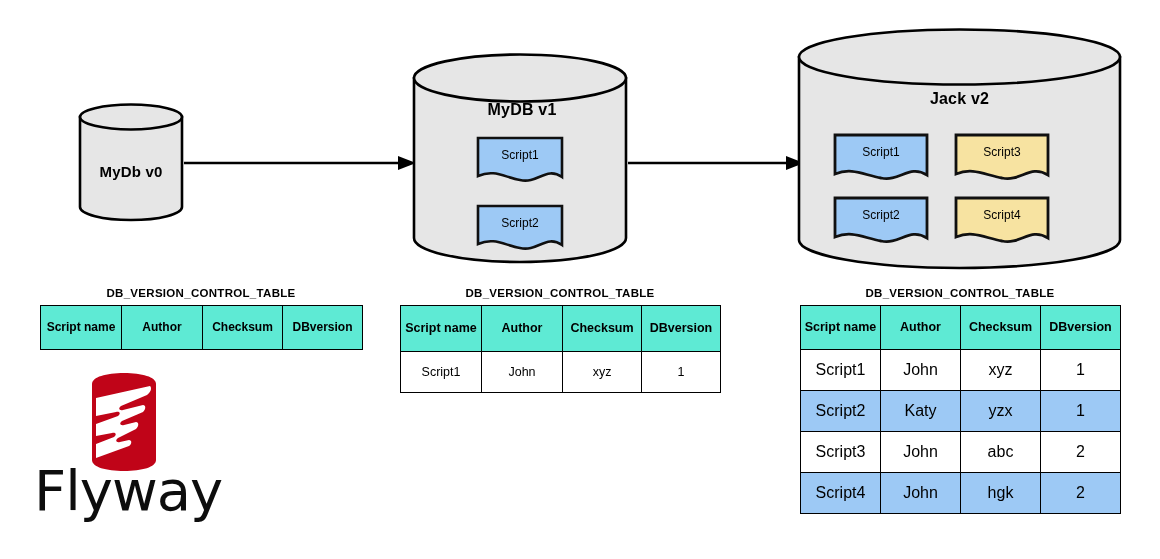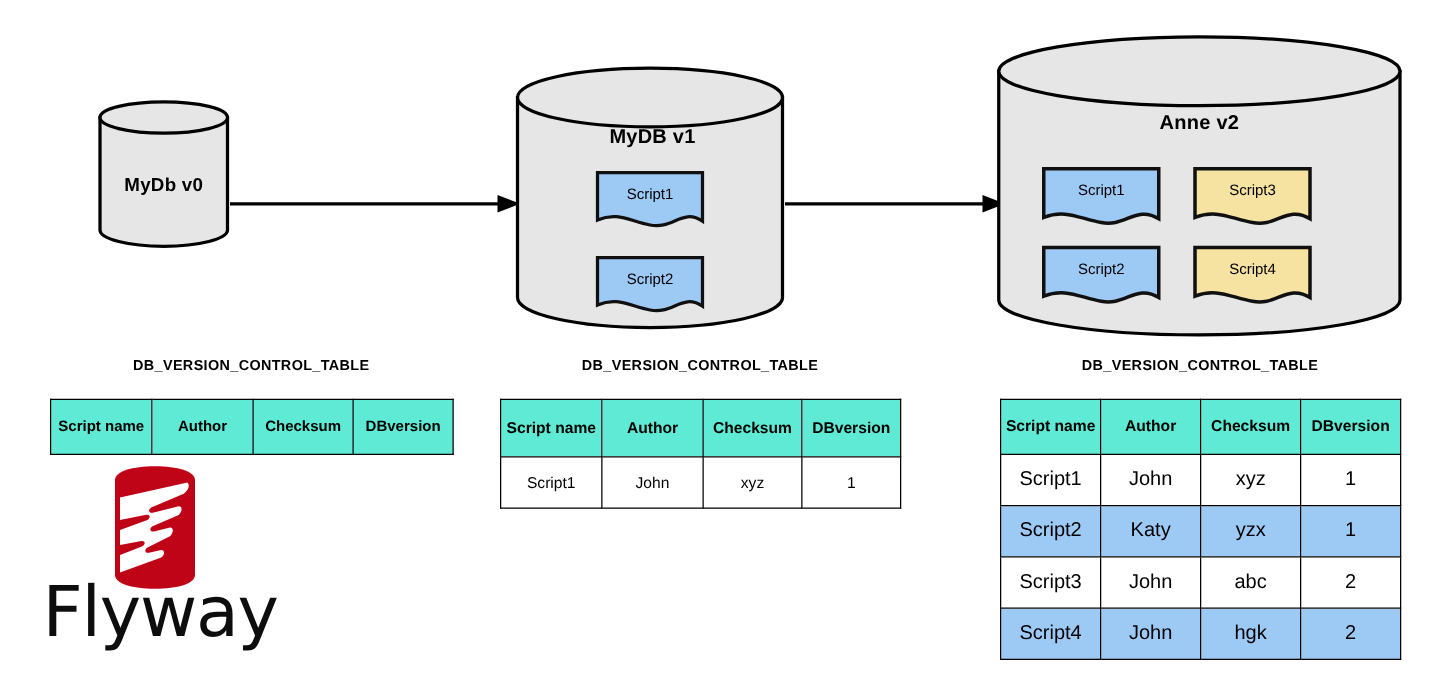--- a/index.html
+++ b/index.html
@@ -67,21 +67,21 @@
 
   
   .table-block { position: absolute; }
   .table-title {
     font-weight: bold;
     font-size: 11.5px;
     text-align: center;
     letter-spacing: 0.3px;
     color: #000;
     white-space: nowrap;
-    margin-bottom: 20px;
+    margin-bottom: 6px;
   }
   table.vct {
     border-collapse: collapse;
     table-layout: fixed;
     border: 1.4px solid #000;
   }
   table.vct td, table.vct th {
     border: 1.2px solid #000;
     text-align: center;
     color: #000;
@@ -113,21 +113,21 @@
     color: #0d0d0d;
     letter-spacing: -1px;
     white-space: nowrap;
   }
 </style>
 </head>
 <body>
 
 <div class="stage">
 
-  <div class="cylinder" style="left:78px; top:80px; width:106px; height:118px;">
+  <div class="cylinder" style="left:78px; top:103px; width:106px; height:118px;">
     <svg class="cyl-svg" width="106" height="118" viewBox="0 0 106 118" aria-hidden="true">
       <path d="M2,14 L2,104 A51,13 0 0 0 104,104 L104,14 Z" fill="#e6e6e6" stroke="#000" stroke-width="2.6"></path>
       <ellipse cx="53" cy="14" rx="51" ry="12.5" fill="#e6e6e6" stroke="#000" stroke-width="2.6"></ellipse>
     </svg>
     <div class="cyl-label" style="top:60px; font-size:15px;">MyDb v0</div>
   </div>
 
   <div class="arrow" style="left:184px; top:155px; width:232px; height:16px;">
     <svg width="232" height="16" viewBox="0 0 232 16" aria-hidden="true">
       <line x1="0" y1="8" x2="216" y2="8" stroke="#000" stroke-width="2.6"></line>
@@ -162,21 +162,21 @@
       <line x1="0" y1="8" x2="160" y2="8" stroke="#000" stroke-width="2.6"></line>
       <polygon points="158,1 176,8 158,15" fill="#000"></polygon>
     </svg>
   </div>
 
   <div class="cylinder" style="left:797px; top:27px; width:325px; height:245px;">
     <svg class="cyl-svg" width="325" height="245" viewBox="0 0 325 245" aria-hidden="true">
       <path d="M2,30 L2,213 A160.5,28 0 0 0 323,213 L323,30 Z" fill="#e6e6e6" stroke="#000" stroke-width="2.6"></path>
       <ellipse cx="162.5" cy="30" rx="160.5" ry="27.5" fill="#e6e6e6" stroke="#000" stroke-width="2.6"></ellipse>
     </svg>
-    <div class="cyl-label" style="top:63px; font-size:16px;">Anne v2</div>
+    <div class="cyl-label" style="top:63px; font-size:16px;">Jack v2</div>
 
     <div class="script" style="left:36px; top:106px; width:96px; height:49px;">
       <svg width="96" height="49" viewBox="0 0 96 49" aria-hidden="true">
         <path d="M2,2 L94,2 L94,42 C76,31 67,49 48,45 C31,42 19,34 2,41 Z" fill="#9dc9f5" stroke="#101010" stroke-width="2.8" stroke-linejoin="miter"></path>
       </svg>
       <div class="script-label" style="top:12px; font-size:12px;">Script1</div>
     </div>
 
     <div class="script" style="left:157px; top:106px; width:96px; height:49px;">
       <svg width="96" height="49" viewBox="0 0 96 49" aria-hidden="true">

